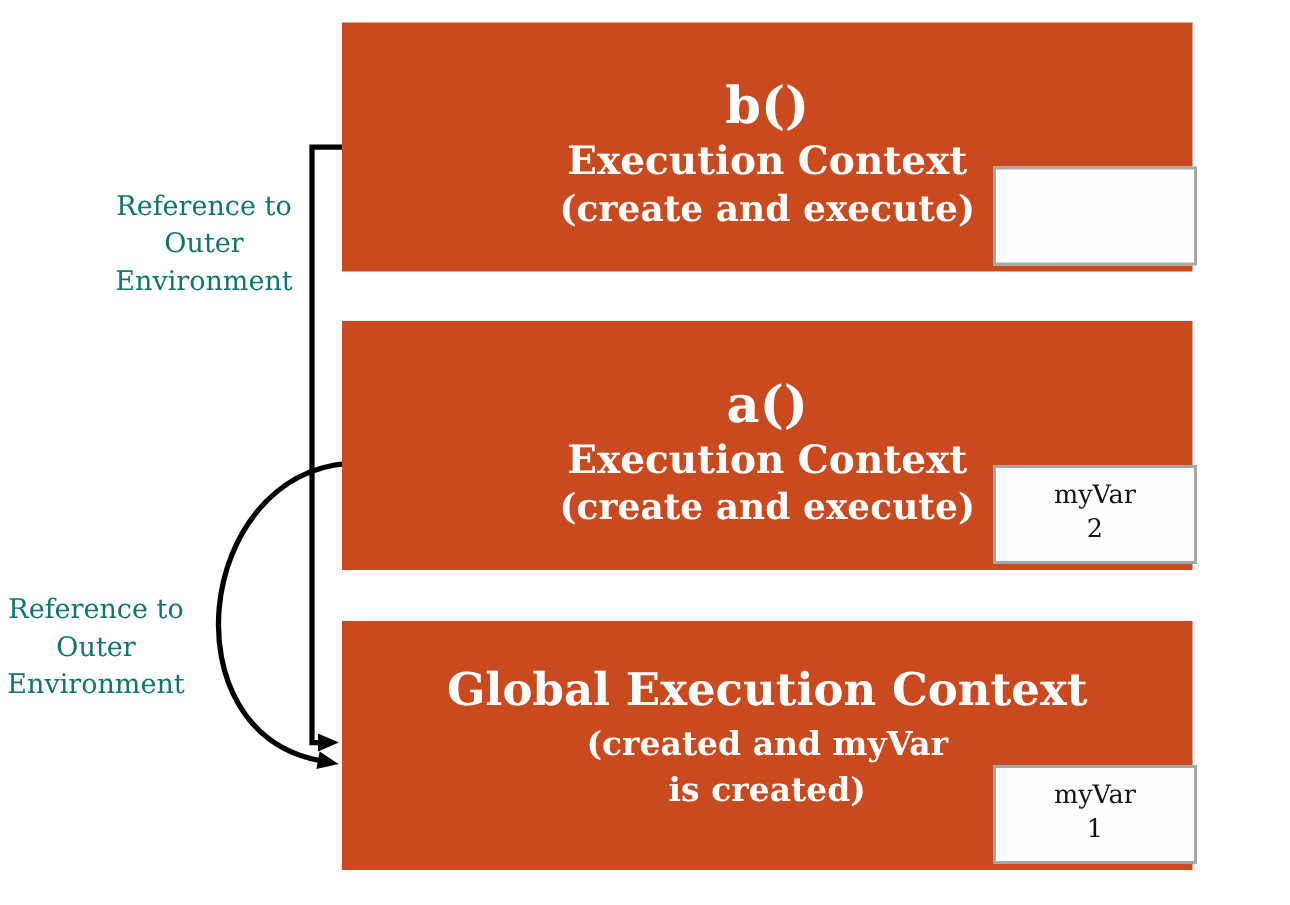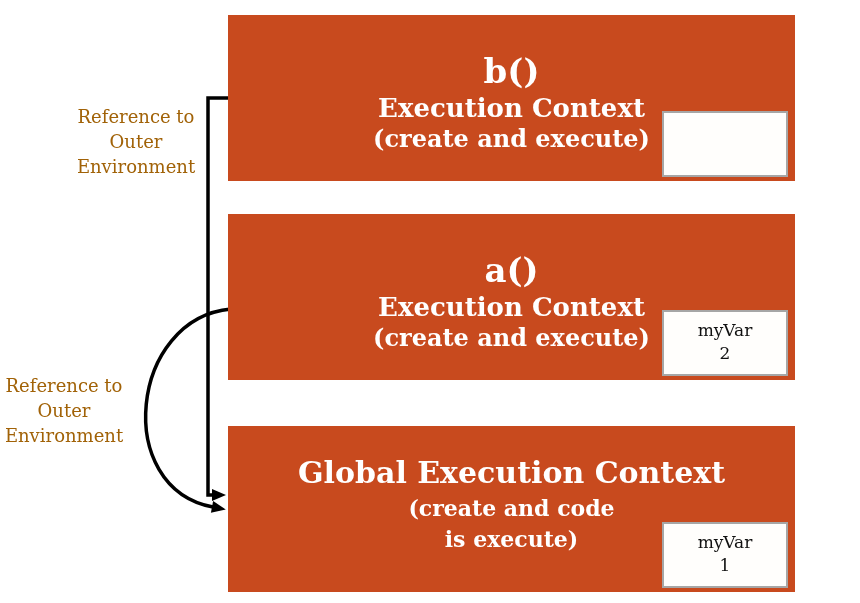--- a/index.html
+++ b/index.html
@@ -25,52 +25,53 @@
     background: #C84A1E;
     color: #ffffff;
     text-align: center;
     display: flex;
     flex-direction: column;
     align-items: center;
     box-sizing: border-box;
   }
   .box-b      { top: 15px;  }
   .box-a      { top: 214px; }
-  .box-global { top: 426px; }
+  .box-global { top: 414px; }
 
   .fn-title  { font-size: 34px; font-weight: bold; line-height: 40px; margin-top: 36px; }
   .fn-sub    { font-size: 26px; font-weight: bold; line-height: 34px; text-align: center; }
   .fn-note   { font-size: 24px; font-weight: bold; line-height: 28px; }
 
   .global-title { font-size: 30px; font-weight: bold; line-height: 40px; margin-top: 27px; }
   .global-note  { font-size: 22px; font-weight: bold; line-height: 31px; }
 
   .value-box {
     position: absolute;
     left: 434px;
     top: 96px;
-    width: 126px;
+    width: 136px;
     height: 66px;
     background: #FFFEFC;
     border: 2px solid #A6A6A6;
     box-sizing: border-box;
     color: #111111;
     font-size: 17px;
     line-height: 23px;
     padding-top: 7px;
     text-align: center;
   }
   .value-box div { white-space: nowrap; }
 
   .ref-label {
     position: absolute;
-    color: #a16207;
+    color: #0f766e;
     font-size: 18px;
     line-height: 25px;
     text-align: center;
+    margin-top: 21px;
   }
   .ref-label-top    { left: 58px; top: 104px; width: 156px; }
   .ref-label-bottom { left: 0px;  top: 373px; width: 128px; }
 </style>
 </head>
 <body>
 
 <div class="canvas">
 
   <svg class="arrows-layer" viewBox="0 0 860 603" xmlns="http://www.w3.org/2000/svg">
@@ -109,21 +110,21 @@
     <div class="fn-sub">Execution Context</div>
     <div class="fn-note">(create and execute)</div>
     <div class="value-box">
       <div>myVar</div>
       <div>2</div>
     </div>
   </div>
 
   <div class="ec-box box-global">
     <div class="global-title">Global Execution Context</div>
-    <div class="global-note">(create and code</div>
-    <div class="global-note">is execute)</div>
+    <div class="global-note">(created and myVar</div>
+    <div class="global-note">is created)</div>
     <div class="value-box">
       <div>myVar</div>
       <div>1</div>
     </div>
   </div>
 
 </div>
 
 </body></html>

